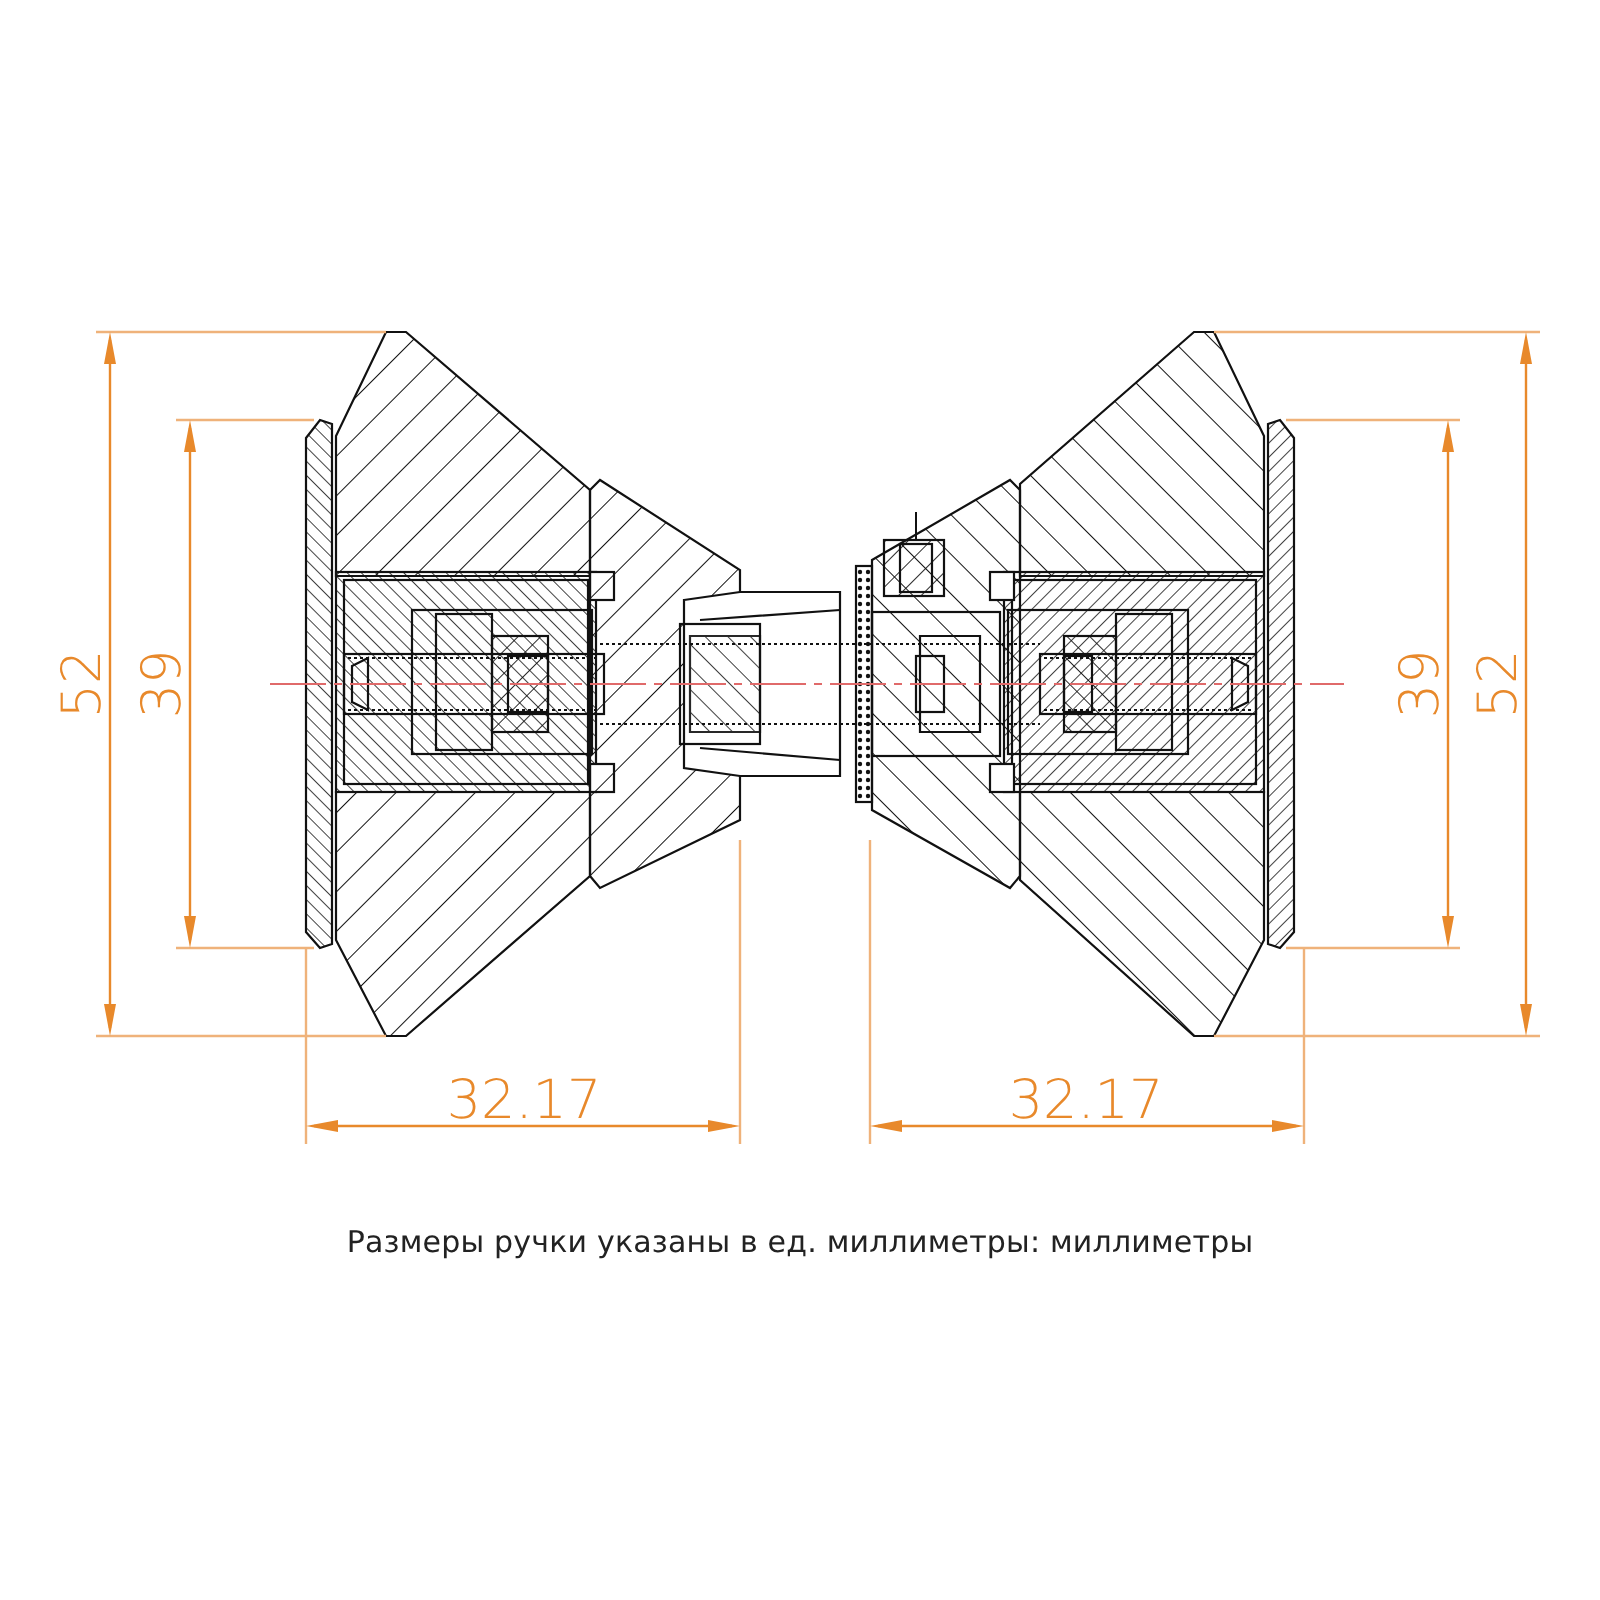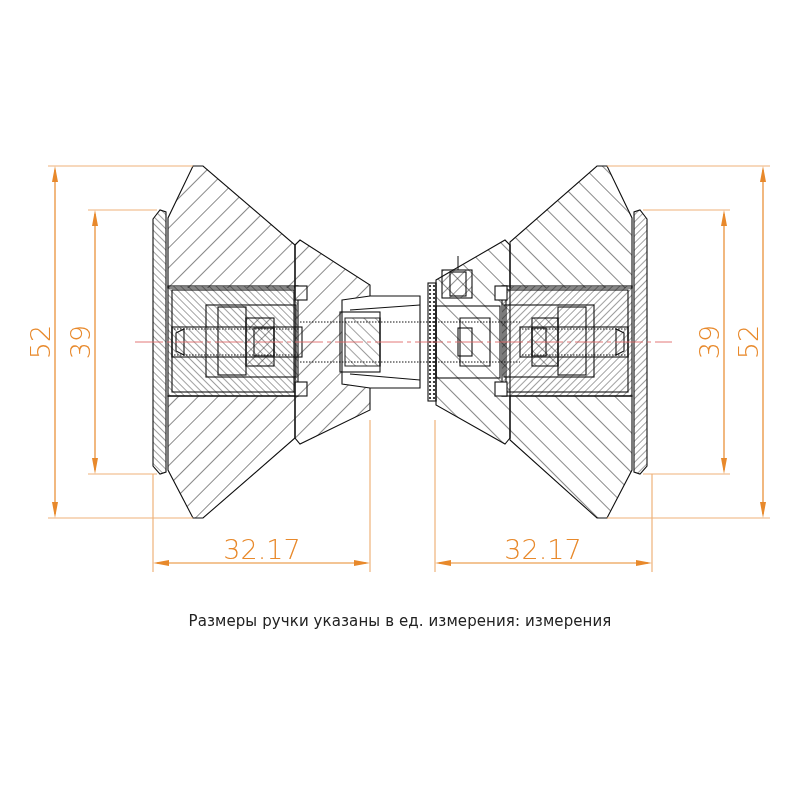--- a/index.html
+++ b/index.html
@@ -164,13 +164,13 @@
   <g>
     <line class="ext" x1="435" y1="420" x2="435" y2="572"></line>
     <line class="ext" x1="652" y1="474" x2="652" y2="572"></line>
     <line class="dim" x1="439" y1="563" x2="648" y2="563"></line>
     <polygon class="arrow" points="435,563 451,560 451,566"></polygon>
     <polygon class="arrow" points="652,563 636,560 636,566"></polygon>
     <text class="dim-label" x="543" y="559" fill="#e8892b" text-anchor="middle">32.17</text>
   </g>
 </svg>
 
-<div class="caption">Размеры ручки указаны в ед. измерения: измерения</div>
+<div class="caption">Размеры ручки указаны в ед. миллиметры: миллиметры</div>
 
 </body></html>

